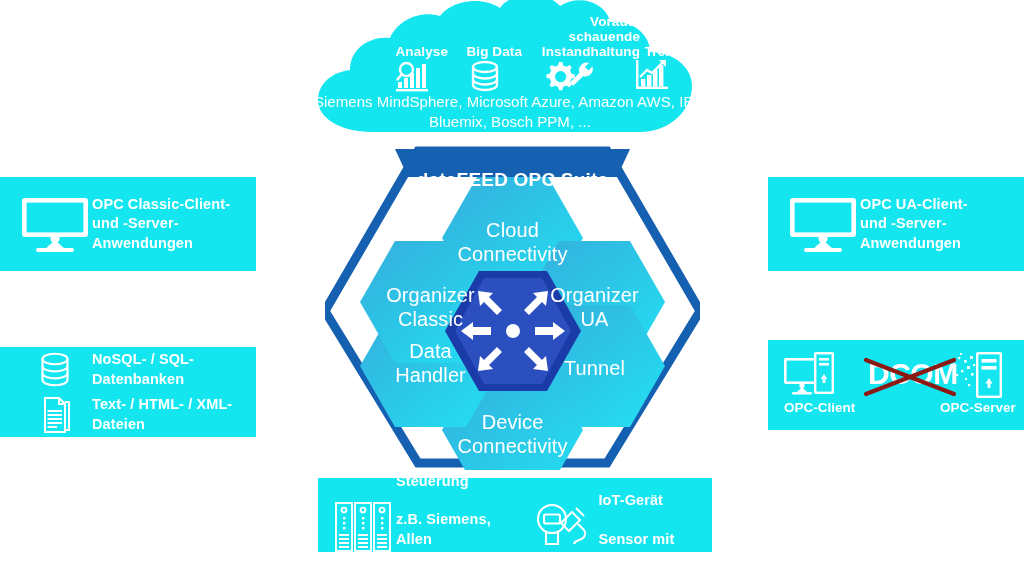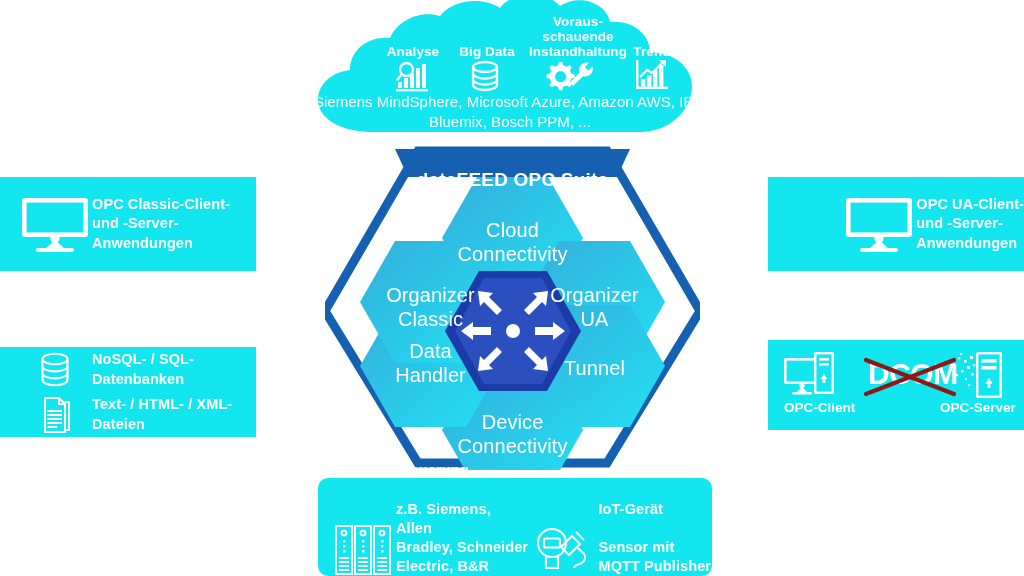--- a/index.html
+++ b/index.html
@@ -18,21 +18,21 @@
     color:#ffffff;font-size:14.5px;line-height:1.32;font-weight:600;
     letter-spacing:.1px;white-space:pre-line;
   }
   .panel-icon{flex:none;display:flex;align-items:center;justify-content:center;}
 
   
   .cloud-wrap{position:absolute;left:310px;top:0px;width:400px;height:145px;}
   .cloud-svg{position:absolute;left:0;top:0;}
   .cloud-label{
     position:absolute;color:#ffffff;font-weight:700;font-size:13.5px;
-    text-align:center;line-height:1.12;letter-spacing:.1px;
+    text-align:right;line-height:1.12;letter-spacing:.1px;
   }
   .cloud-foot{
     position:absolute;left:0;top:92px;width:400px;text-align:center;
     color:#ffffff;font-size:15px;line-height:1.3;font-weight:500;
     letter-spacing:.05px;
   }
   .cloud-icon{position:absolute;}
 
   
   .suite{position:absolute;left:325px;top:145px;width:375px;height:325px;}
@@ -253,21 +253,21 @@
             <line x1="9.5" y1="27" x2="24" y2="27"></line>
             <line x1="9.5" y1="31" x2="19" y2="31"></line>
           </g>
         </svg>
       </div>
       <div class="panel-text">Text- / HTML- / XML-
 Dateien</div>
     </div>
   </div>
 
-  <div class="panel" style="left:768px;top:177px;width:256px;height:94px;padding-left:18px;justify-content:flex-end;">
+  <div class="panel" style="left:768px;top:177px;width:256px;height:94px;padding-left:18px;">
     <div class="panel-icon" style="width:74px;">
       <svg width="66" height="56" viewBox="0 0 66 56">
         <g fill="#ffffff">
           <path d="M3,2 h60 a3,3 0 0 1 3,3 v33 a3,3 0 0 1 -3,3 h-60 a3,3 0 0 1 -3,-3 v-33 a3,3 0 0 1 3,-3 z"></path>
           <rect x="4.6" y="6.6" width="56.8" height="29.8" fill="#14E6F0"></rect>
           <circle cx="33" cy="42.5" r="4.6"></circle>
           <path d="M33,44 l11,10 h-22 z"></path>
           <rect x="14" y="52" width="38" height="4" rx="2"></rect>
         </g>
       </svg>
@@ -324,21 +324,21 @@
             <rect x="192" y="13" width="2" height="2"></rect>
           <rect x="200" y="44" width="2.2" height="2.2"></rect>
             <rect x="186" y="40" width="1.8" height="1.8"></rect>
         </g>
       </g>
 
       <text x="172" y="72" fill="#ffffff" font-family="Liberation Sans, sans-serif" font-size="13.5" font-weight="700">OPC-Server</text>
     </svg>
   </div>
 
-  <div class="panel" style="left:318px;top:478px;width:394px;height:98px;padding-left:12px;align-items:flex-end;padding-top:10px;border-radius:10px;">
+  <div class="panel" style="left:318px;top:478px;width:394px;height:74px;padding-left:12px;align-items:center;padding-top:10px;">
 
     <div class="panel-icon" style="width:66px;padding-top:14px;">
       <svg width="58" height="52" viewBox="0 0 58 52">
         <g fill="none" stroke="#ffffff" stroke-width="1.9">
           <rect x="2" y="2" width="16" height="48"></rect>
           <rect x="21" y="2" width="16" height="48"></rect>
           <rect x="40" y="2" width="16" height="48"></rect>
           <circle cx="10" cy="9" r="2.4"></circle>
             <circle cx="29" cy="9" r="2.4"></circle>
             <circle cx="48" cy="9" r="2.4"></circle>

